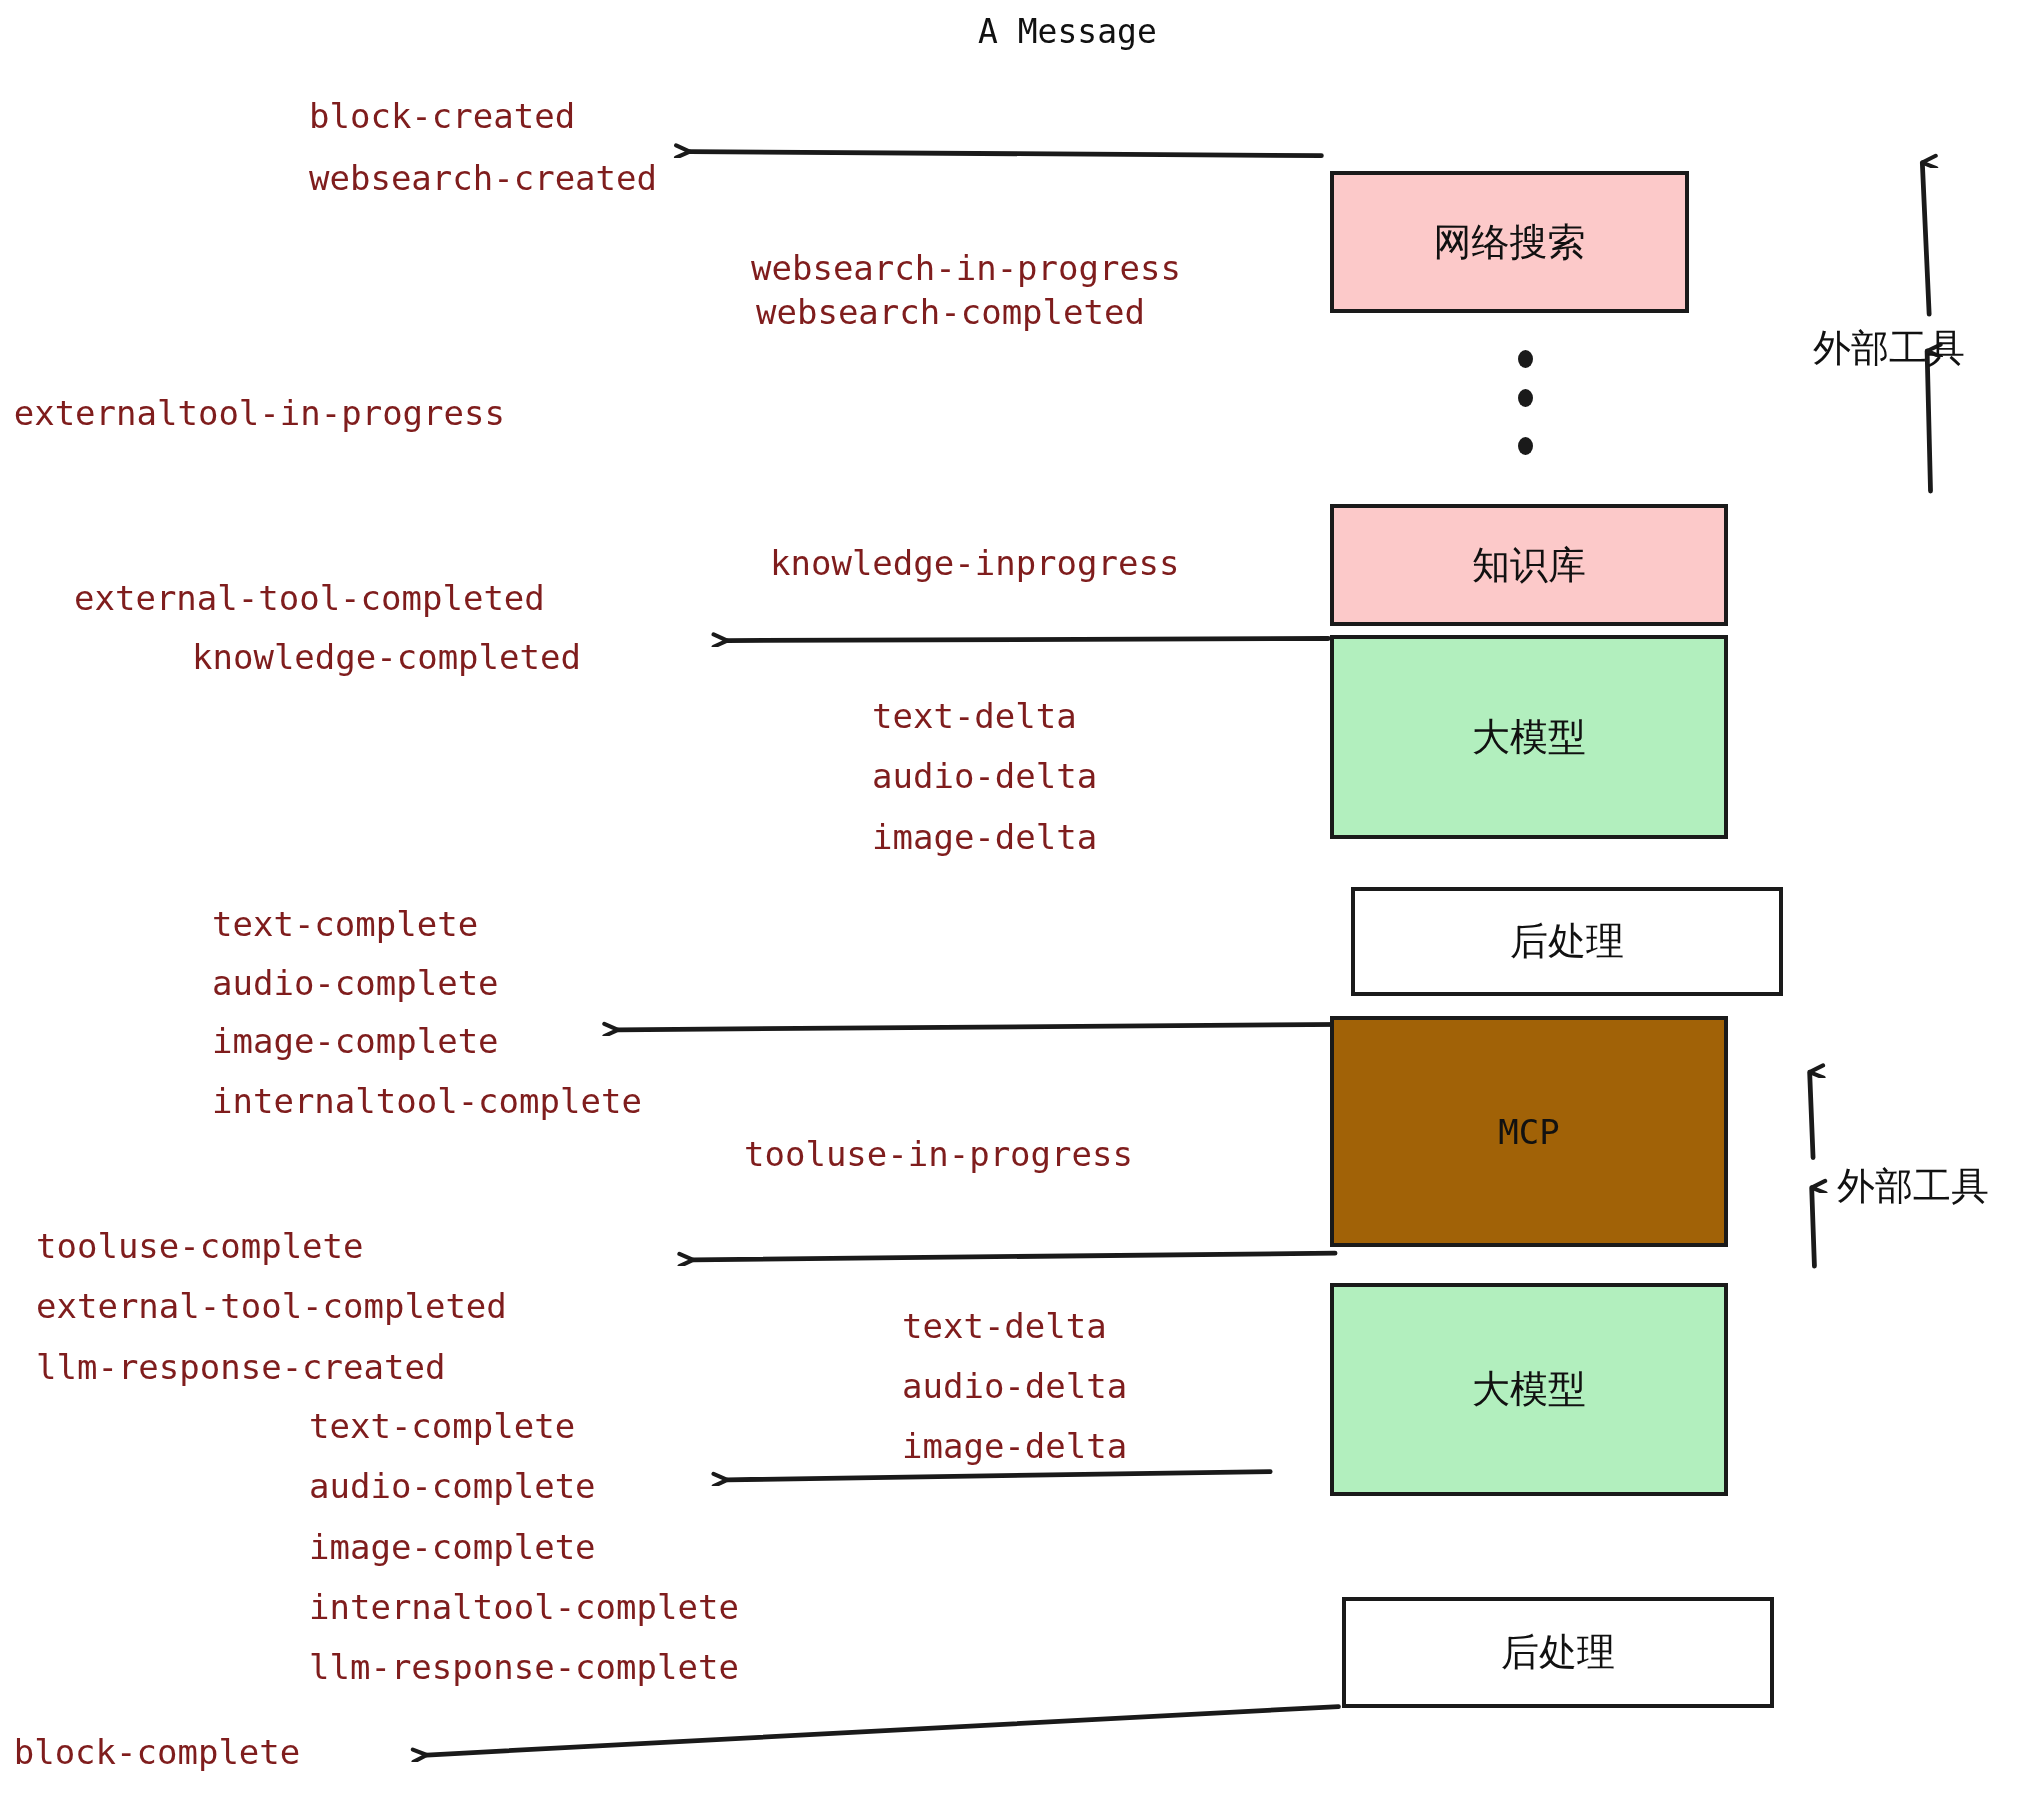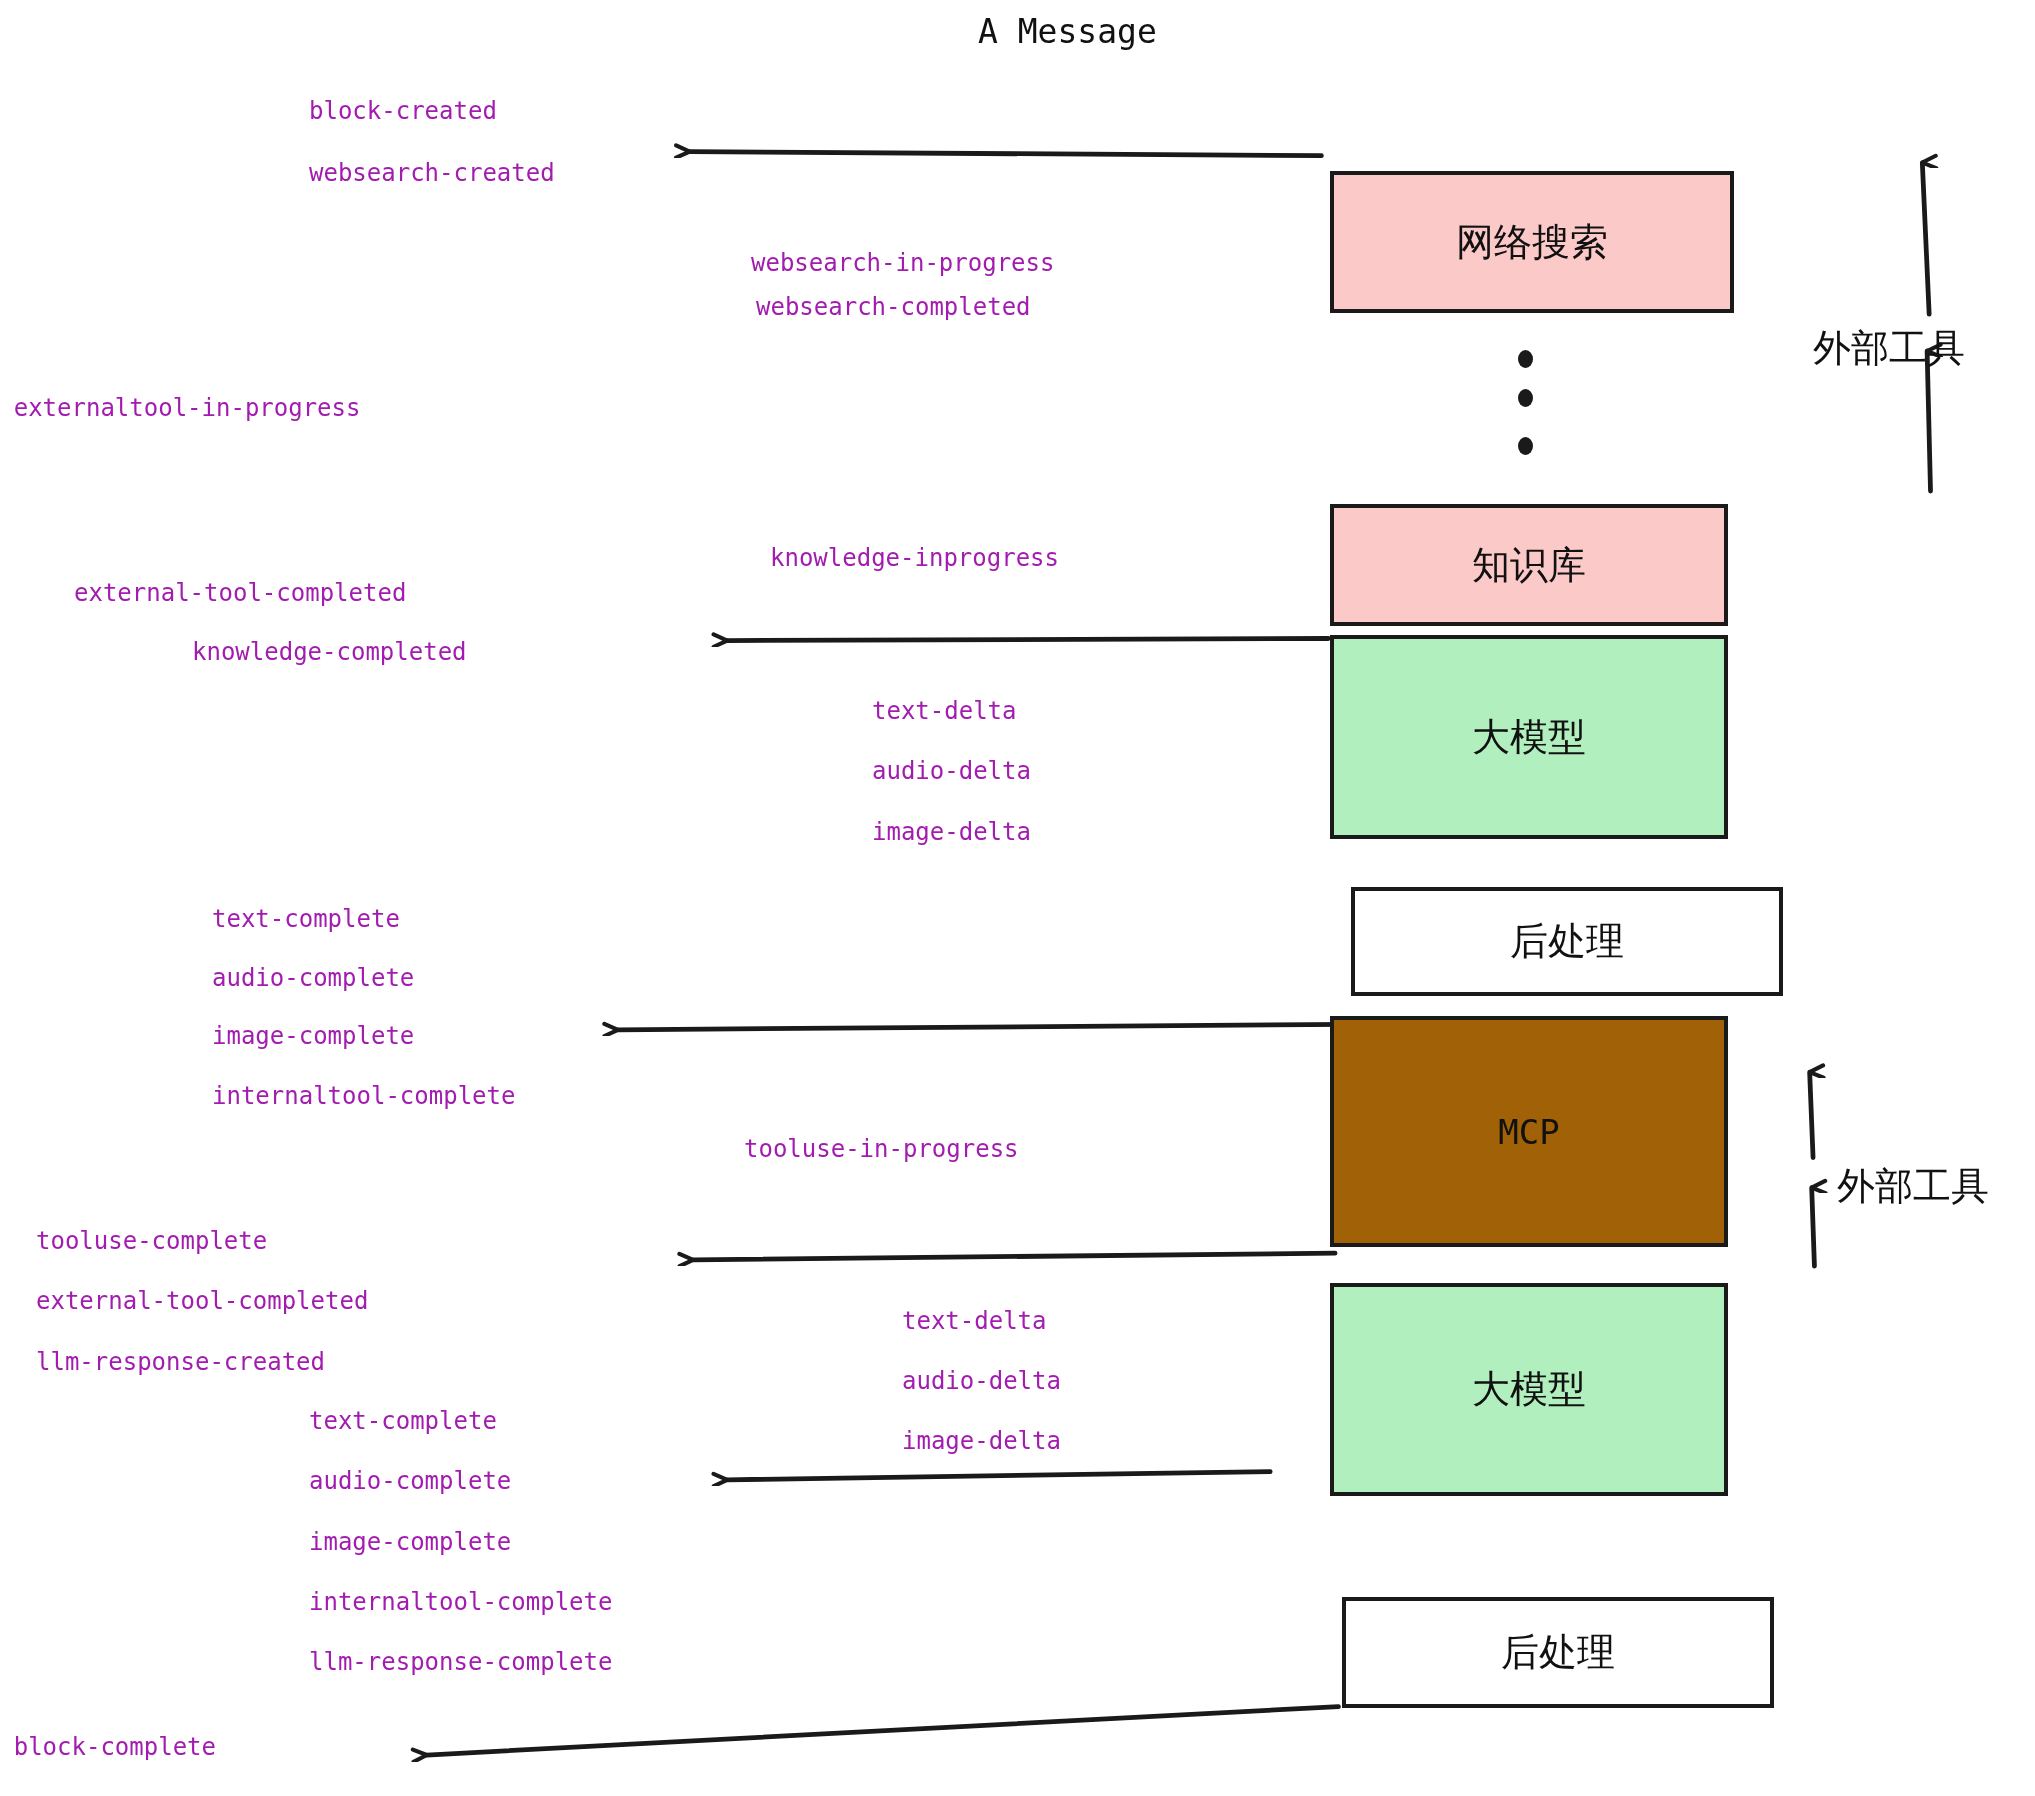--- a/index.html
+++ b/index.html
@@ -9,23 +9,23 @@
     height:1796px;
     background:#ffffff;
     overflow:hidden;
     font-family:"DejaVu Sans Mono","Liberation Mono",monospace;
   }
   svg.layer{position:absolute;left:0;top:0;width:2035px;height:1796px;}
 
   .ev{
     position:absolute;
     font-family:"DejaVu Sans Mono","Liberation Mono",monospace;
-    font-size:24px;
+    font-size:34px;
     line-height:1.0;
-    color:#a21caf;
+    color:#7f1d1d;
     white-space:nowrap;
     letter-spacing:0px;
   }
   .title{
     position:absolute;
     font-family:"DejaVu Sans Mono","Liberation Mono",monospace;
     font-size:33px;
     color:#111111;
     white-space:nowrap;
   }
@@ -140,21 +140,21 @@
   <div class="ev" style="left:902px; top:1429px;">image-delta</div>
 
   <div class="ev" style="left:309px;  top:1409px;">text-complete</div>
   <div class="ev" style="left:309px;  top:1469px;">audio-complete</div>
   <div class="ev" style="left:309px;  top:1530px;">image-complete</div>
   <div class="ev" style="left:309px;  top:1590px;">internaltool-complete</div>
   <div class="ev" style="left:309px;  top:1650px;">llm-response-complete</div>
 
   <div class="ev" style="left:13.7px;   top:1735px;">block-complete</div>
 
-  <div class="boxlabel" style="left:1330px; top:171px; width:404px; height:142px; background:#fcc9c9;">
+  <div class="boxlabel" style="left:1330px; top:171px; width:359px; height:142px; background:#fcc9c9;">
     <span>网络搜索</span>
   </div>
 
   <div class="boxlabel" style="left:1330px; top:504px; width:398px; height:122px; background:#fcc9c9;">
     <span>知识库</span>
   </div>
 
   <div class="boxlabel" style="left:1330px; top:635px; width:398px; height:204px; background:#b2efbe;">
     <span>大模型</span>
   </div>

